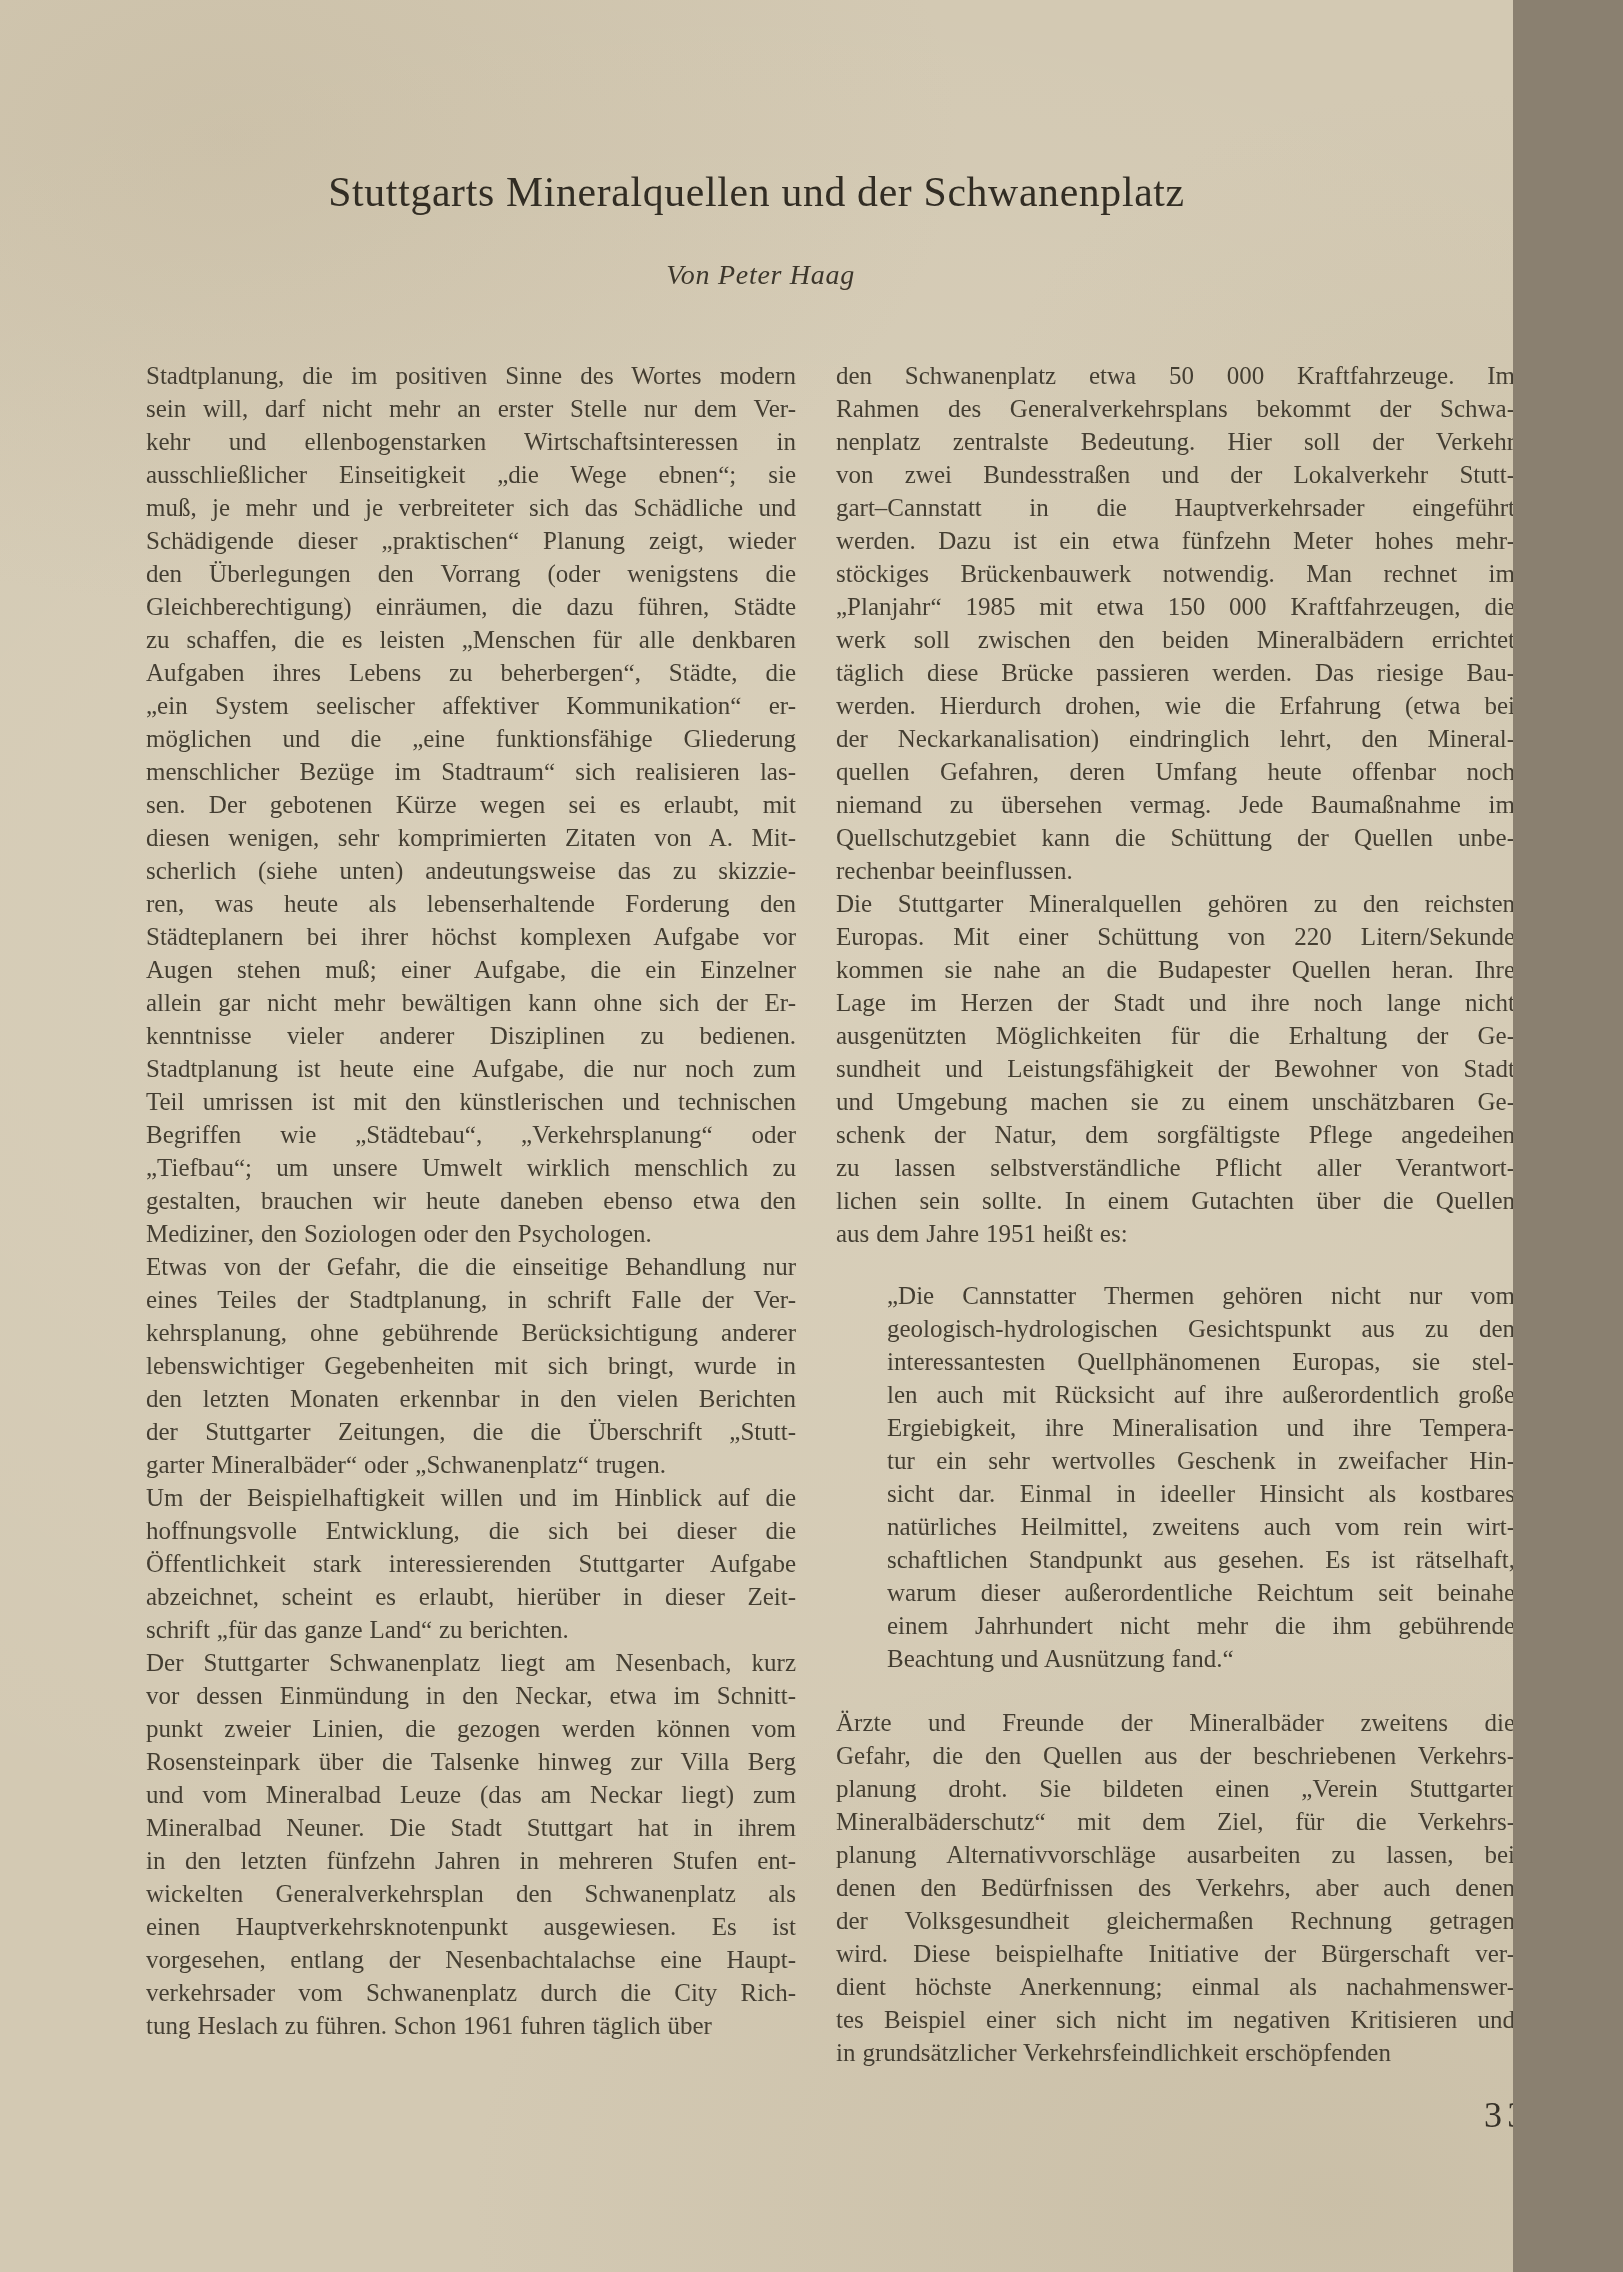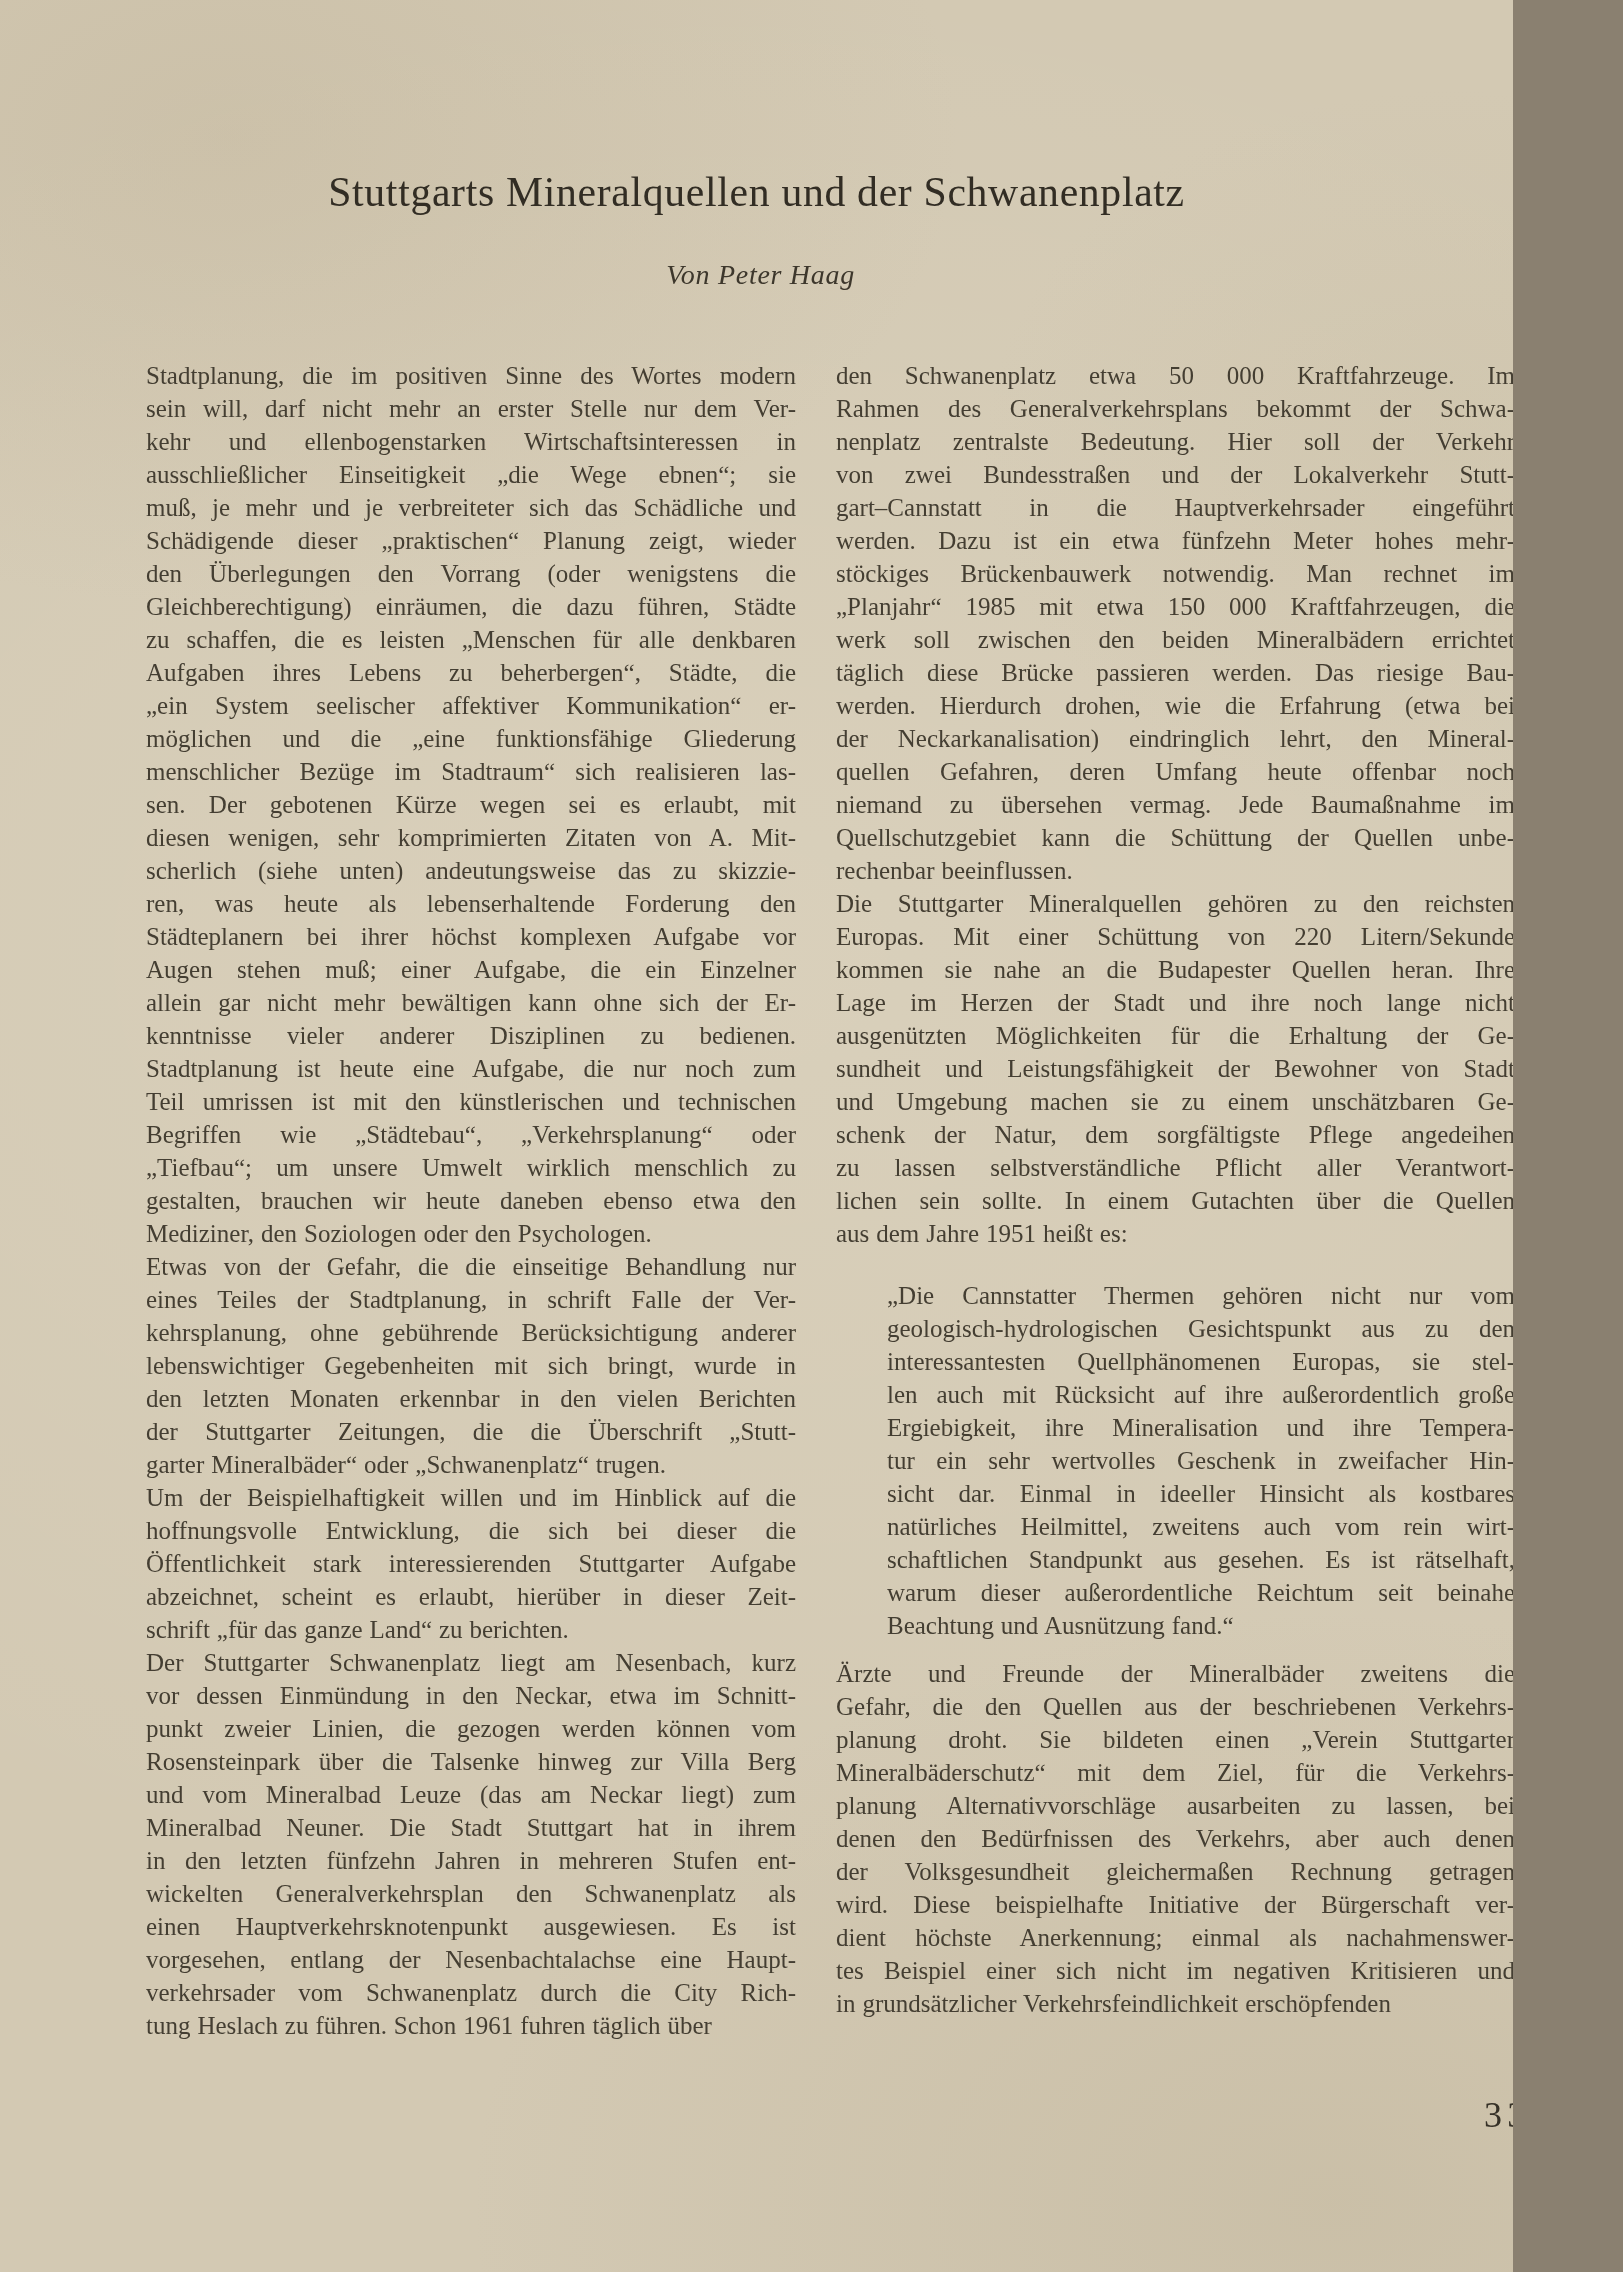--- a/index.html
+++ b/index.html
@@ -63,21 +63,21 @@
     text-align: justify;
     text-align-last: justify;
     word-spacing: 0.7px;
     color: #443e32;
   }
   .line.last {
     text-align-last: left;
   }
   .para.quote {
     margin-top: 28.5px;
-    margin-bottom: 15px;
+    margin-bottom: 31px;
     padding-left: 51px;
   }
   .page-number {
     position: absolute;
     top: 2094px;
     left: 1484px;
     font-size: 36px;
     letter-spacing: 5.2px;
     color: #363127;
   }
@@ -187,20 +187,21 @@
           <div class="line">„Die Cannstatter Thermen gehören nicht nur vom</div>
           <div class="line">geologisch-hydrologischen Gesichtspunkt aus zu den</div>
           <div class="line">interessantesten Quellphänomenen Europas, sie stel-</div>
           <div class="line">len auch mit Rücksicht auf ihre außerordentlich große</div>
           <div class="line">Ergiebigkeit, ihre Mineralisation und ihre Tempera-</div>
           <div class="line">tur ein sehr wertvolles Geschenk in zweifacher Hin-</div>
           <div class="line">sicht dar. Einmal in ideeller Hinsicht als kostbares</div>
           <div class="line">natürliches Heilmittel, zweitens auch vom rein wirt-</div>
           <div class="line">schaftlichen Standpunkt aus gesehen. Es ist rätselhaft,</div>
           <div class="line">warum dieser außerordentliche Reichtum seit beinahe</div>
+          <div class="line">einem Jahrhundert nicht mehr die ihm gebührende</div>
           <div class="line last">Beachtung und Ausnützung fand.“</div>
         </div>
         <div class="para">
           <div class="line">Ärzte und Freunde der Mineralbäder zweitens die</div>
           <div class="line">Gefahr, die den Quellen aus der beschriebenen Verkehrs-</div>
           <div class="line">planung droht. Sie bildeten einen „Verein Stuttgarter</div>
           <div class="line">Mineralbäderschutz“ mit dem Ziel, für die Verkehrs-</div>
           <div class="line">planung Alternativvorschläge ausarbeiten zu lassen, bei</div>
           <div class="line">denen den Bedürfnissen des Verkehrs, aber auch denen</div>
           <div class="line">der Volksgesundheit gleichermaßen Rechnung getragen</div>

